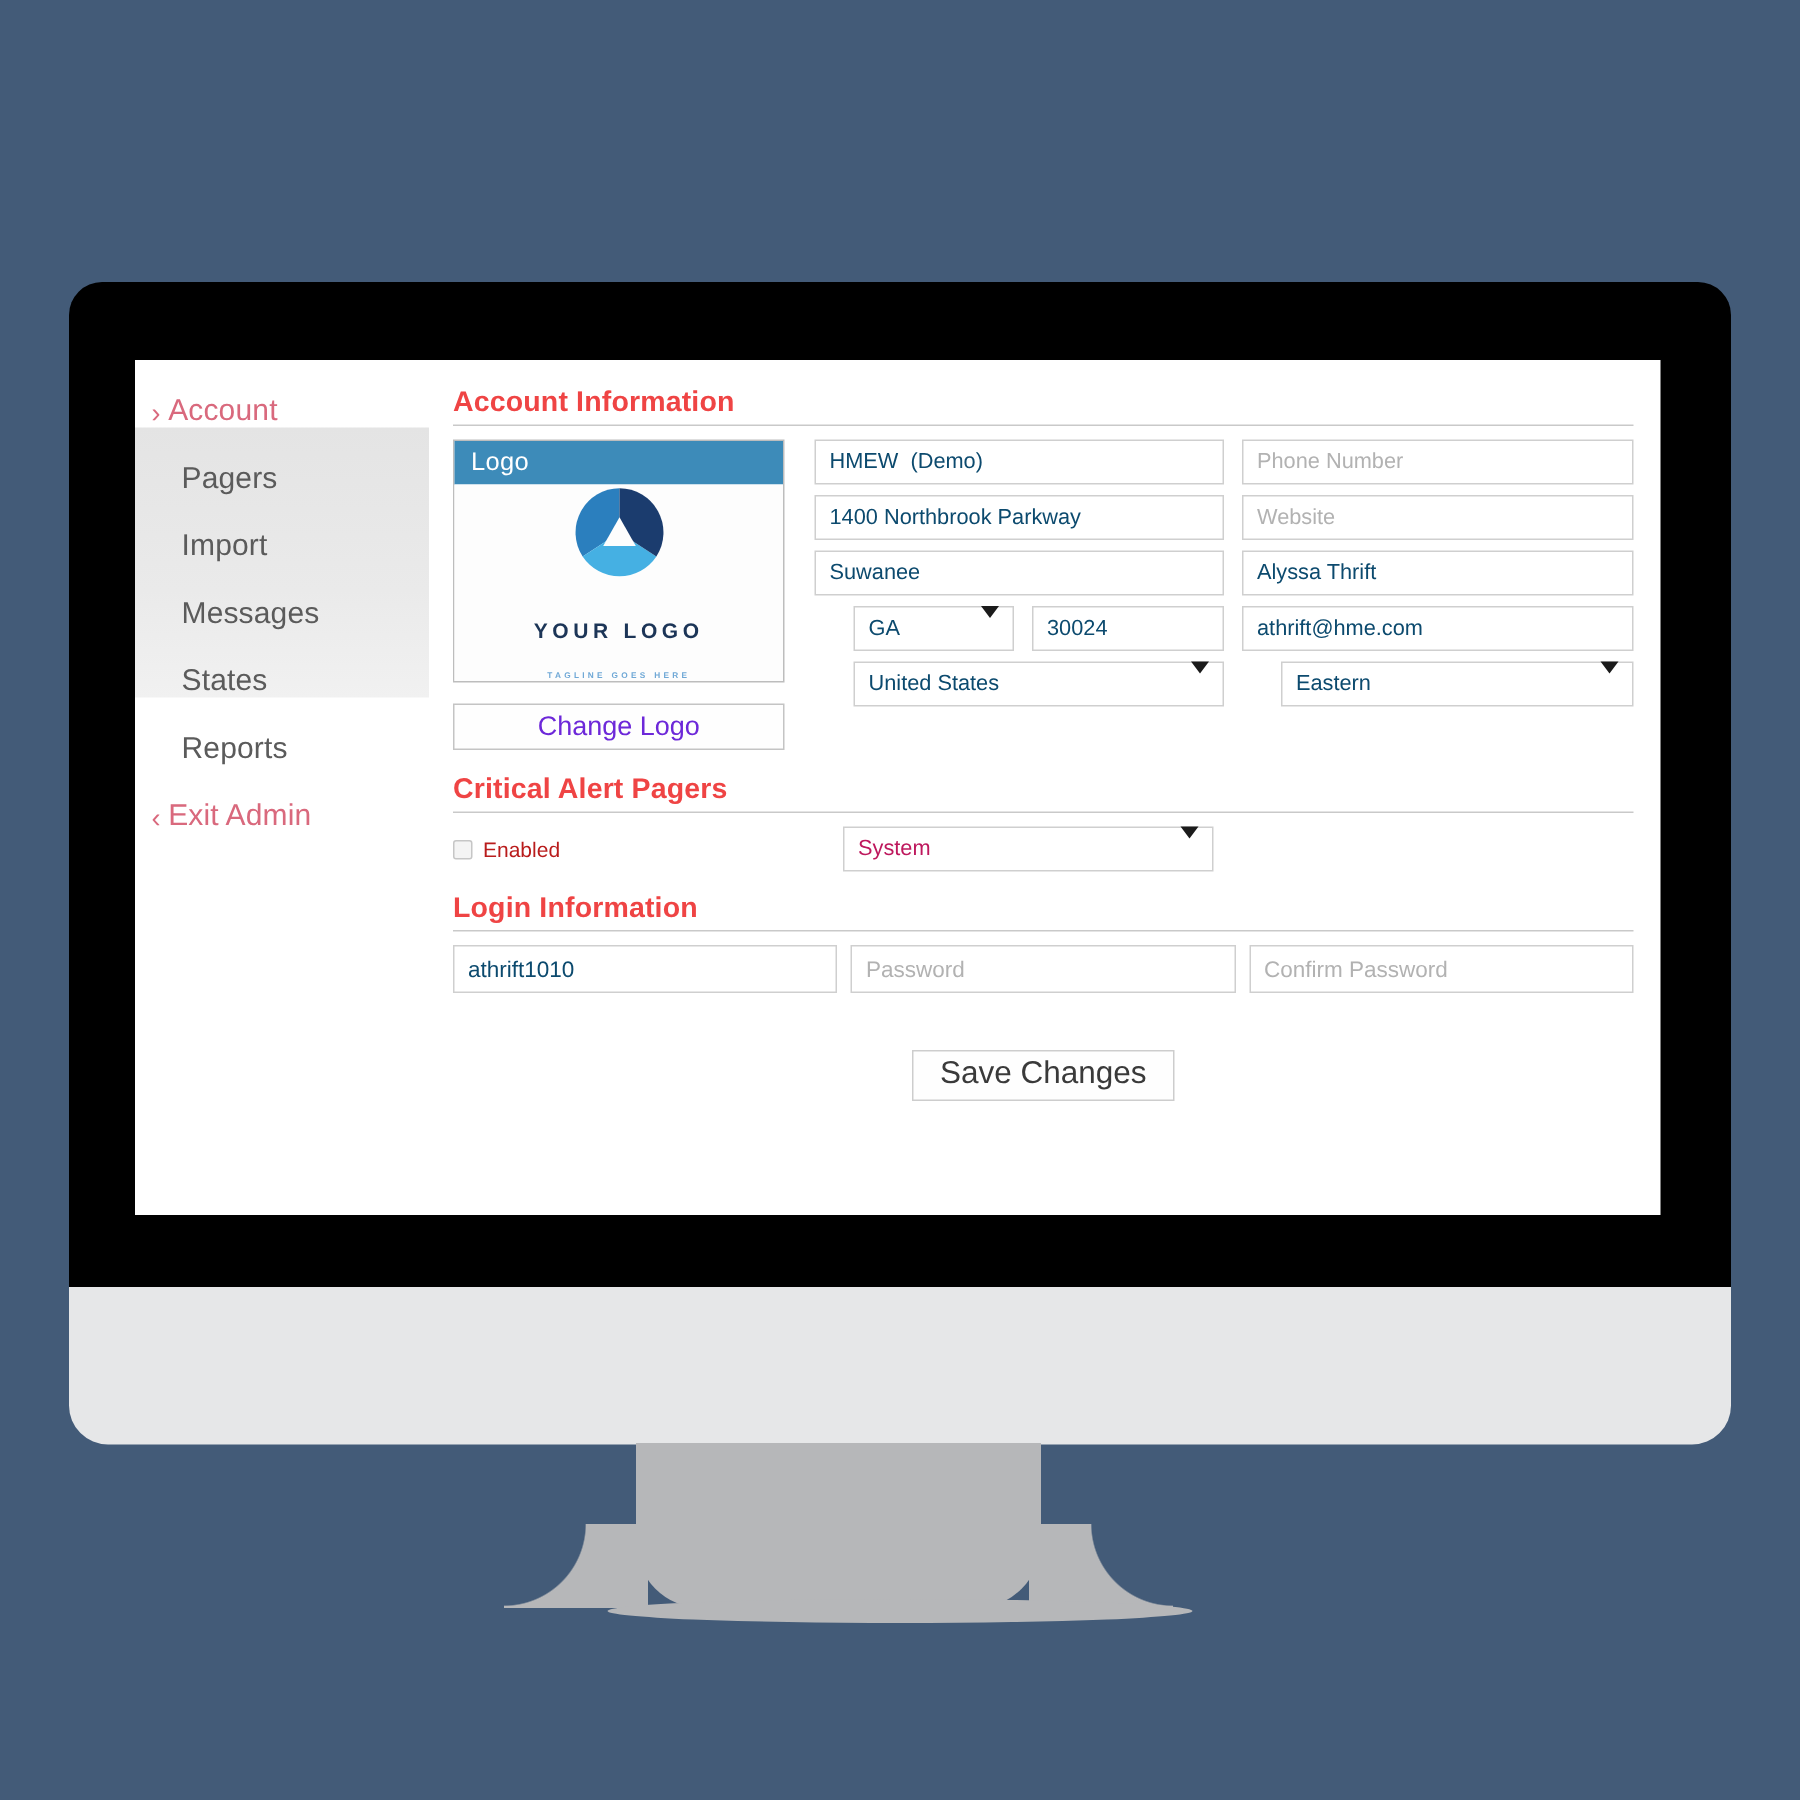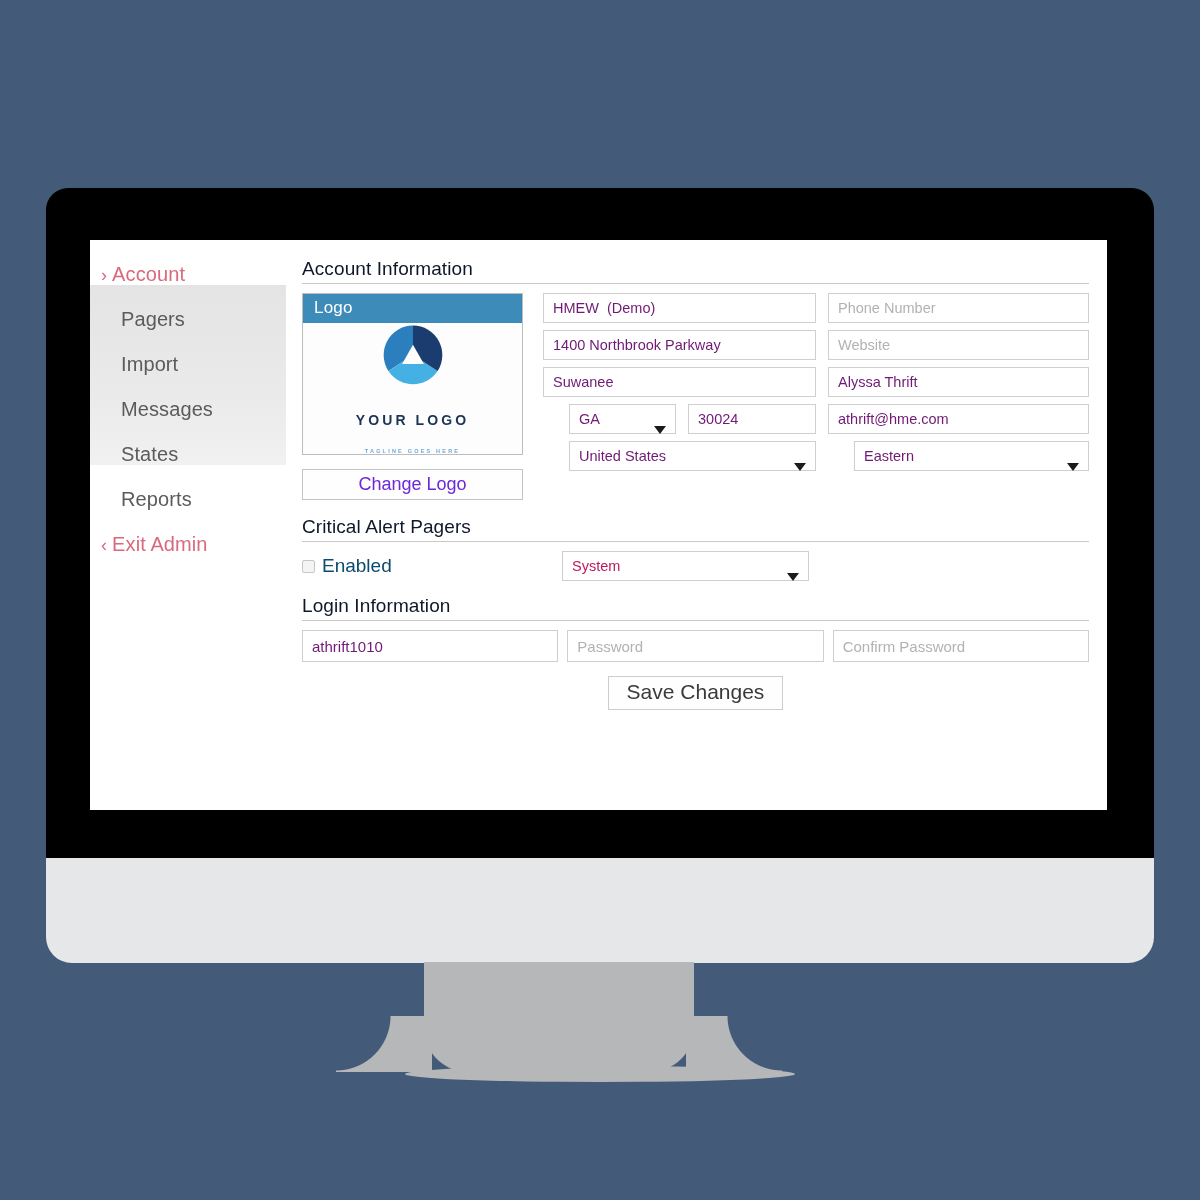--- a/index.html
+++ b/index.html
@@ -146,22 +146,22 @@
 
   
   #content {
     flex: 1;
     padding: 18px 18px 0 16px;
     position: relative;
   }
 
   .section-head {
     font-size: 19px;
-    color: #0f172a;
-    font-weight: normal;
+    color: #ef4444;
+    font-weight: bold;
     padding-bottom: 3px;
     border-bottom: 1px solid #c9c9c9;
     margin-bottom: 9px;
     letter-spacing: 0.1px;
   }
 
   
   #account-info-row {
     display: flex;
     gap: 20px;
@@ -234,35 +234,35 @@
     gap: 7px;
   }
 
   .field-row { display: flex; gap: 12px; }
 
   .fld {
     height: 30px;
     border: 1px solid #cfcfcf;
     background: #fff;
     font-size: 14.5px;
-    color: #701a75;
+    color: #0c4a6e;
     padding: 0 9px;
     font-family: "Liberation Sans", sans-serif;
     outline: none;
     min-width: 0;
   }
   .fld::placeholder { color: #b2b2b2; }
 
   .col-left { flex: 0 0 273px; }
   .col-right { flex: 1; }
 
   .sel-wrap {
     position: relative;
     display: inline-flex;
-    align-items: flex-end;
+    align-items: flex-start;
     padding-left: 26px;
   }
   .sel-wrap .fld { width: 100%; padding-right: 28px; }
   .sel-wrap .caret {
     position: absolute;
     right: 10px;
     width: 0; height: 0;
     border-left: 6px solid transparent;
     border-right: 6px solid transparent;
     border-top: 8px solid #1b1b1b;
@@ -294,22 +294,22 @@
   #enabled-checkbox {
     width: 13px;
     height: 13px;
     border: 1px solid #c6c6c6;
     background: #f4f4f4;
     border-radius: 2px;
     cursor: pointer;
   }
 
   #enabled-label {
-    font-size: 19px;
-    color: #0c4a6e;
+    font-size: 14px;
+    color: #b91c1c;
   }
 
   #system-select-wrap { flex: 0 0 273px; }
   #system-select-wrap .fld { color: #be185d; }
 
   
   #login-section { margin-top: 14px; }
 
   #login-row {
     display: flex;
@@ -324,20 +324,21 @@
   }
 
   #save-changes-button {
     border: 1px solid #cdcdcd;
     background: #fefefe;
     font-size: 21px;
     color: #3a3a3a;
     padding: 3px 18px 5px;
     font-family: "Liberation Sans", sans-serif;
     cursor: pointer;
+    margin-top: 24px;
   }
 </style>
 </head>
 <body>
 
 <div id="monitor-mockup">
 
   <div id="monitor-bezel"></div>
 
   <div id="screen">

